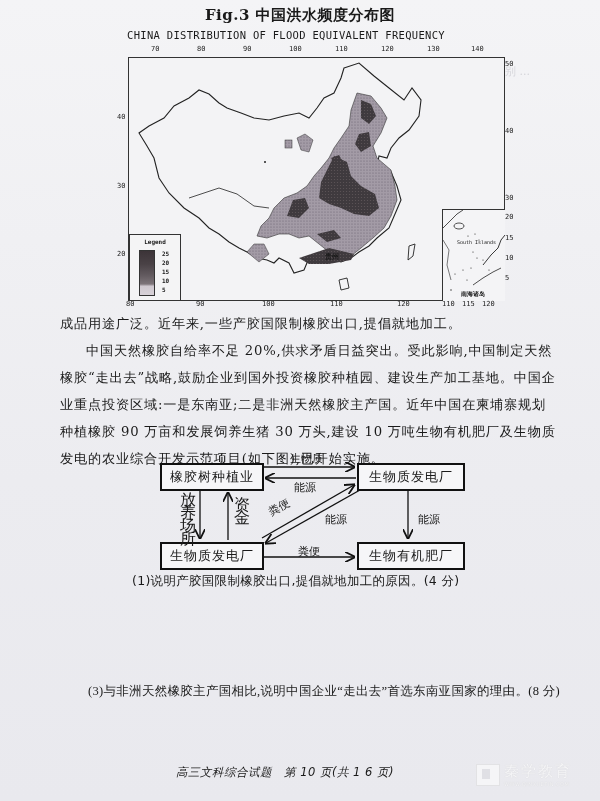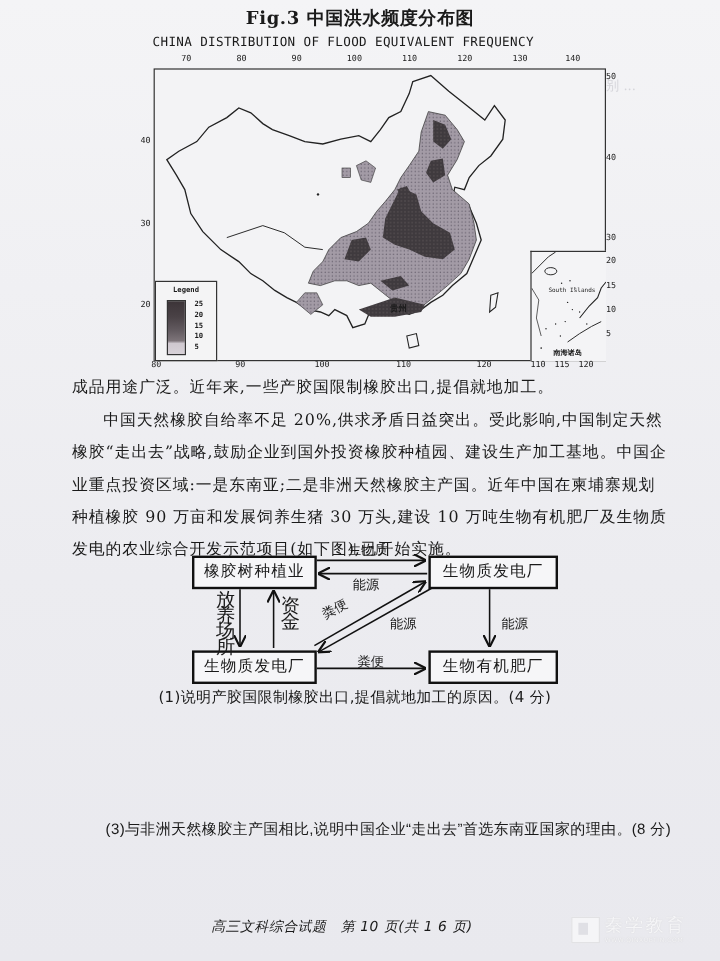--- a/index.html
+++ b/index.html
@@ -46,21 +46,21 @@
   
   .fbox { position: absolute; border: 2px solid #111; background: #f6f6f8;
     font-family: "DejaVu Sans", "Liberation Sans", sans-serif; font-size: 13px; text-align: center;
     line-height: 24px; letter-spacing: 1px; }
   .flabel { position: absolute; font-family: "DejaVu Sans", sans-serif; font-size: 11px; }
   .vlabel { position: absolute; font-family: "DejaVu Sans", sans-serif; font-size: 16px;
     width: 12px; line-height: 13px; }
 
   .question { position: absolute; left: 88px; font-family: "DejaVu Sans", "Liberation Sans", sans-serif;
     font-size: 12.5px; letter-spacing: 0.3px; margin-left: 44px; }
-  .q3 { position: absolute; left: 60px; width: 520px; font-family: Liberation Sans, sans-serif;
+  .q3 { position: absolute; left: 60px; width: 520px; font-family: Liberation Serif, serif;
     font-size: 12.5px; line-height: 22px; text-indent: 28px; letter-spacing: 0.3px; }
 
   .footer { position: absolute; top: 765px; left: 176px; font-family: "DejaVu Sans", sans-serif;
     font-size: 11.5px; letter-spacing: 0.5px; font-style: italic; }
   .watermark { position: absolute; left: 476px; top: 762px; width: 120px; height: 30px; opacity: 0.55; }
   .wm-logo { position: absolute; left: 0; top: 2px; width: 22px; height: 20px; background: #fff;
     border: 1px solid #ddd; }
   .wm-logo::after { content: ""; position: absolute; left: 5px; top: 4px; width: 8px; height: 10px; background: #d9d9de; }
   .wm-text { position: absolute; left: 28px; top: 0; font-family: "DejaVu Sans", sans-serif;
     font-size: 15px; color: #fff; letter-spacing: 2px; text-shadow: 0 0 1px #bbb; }

